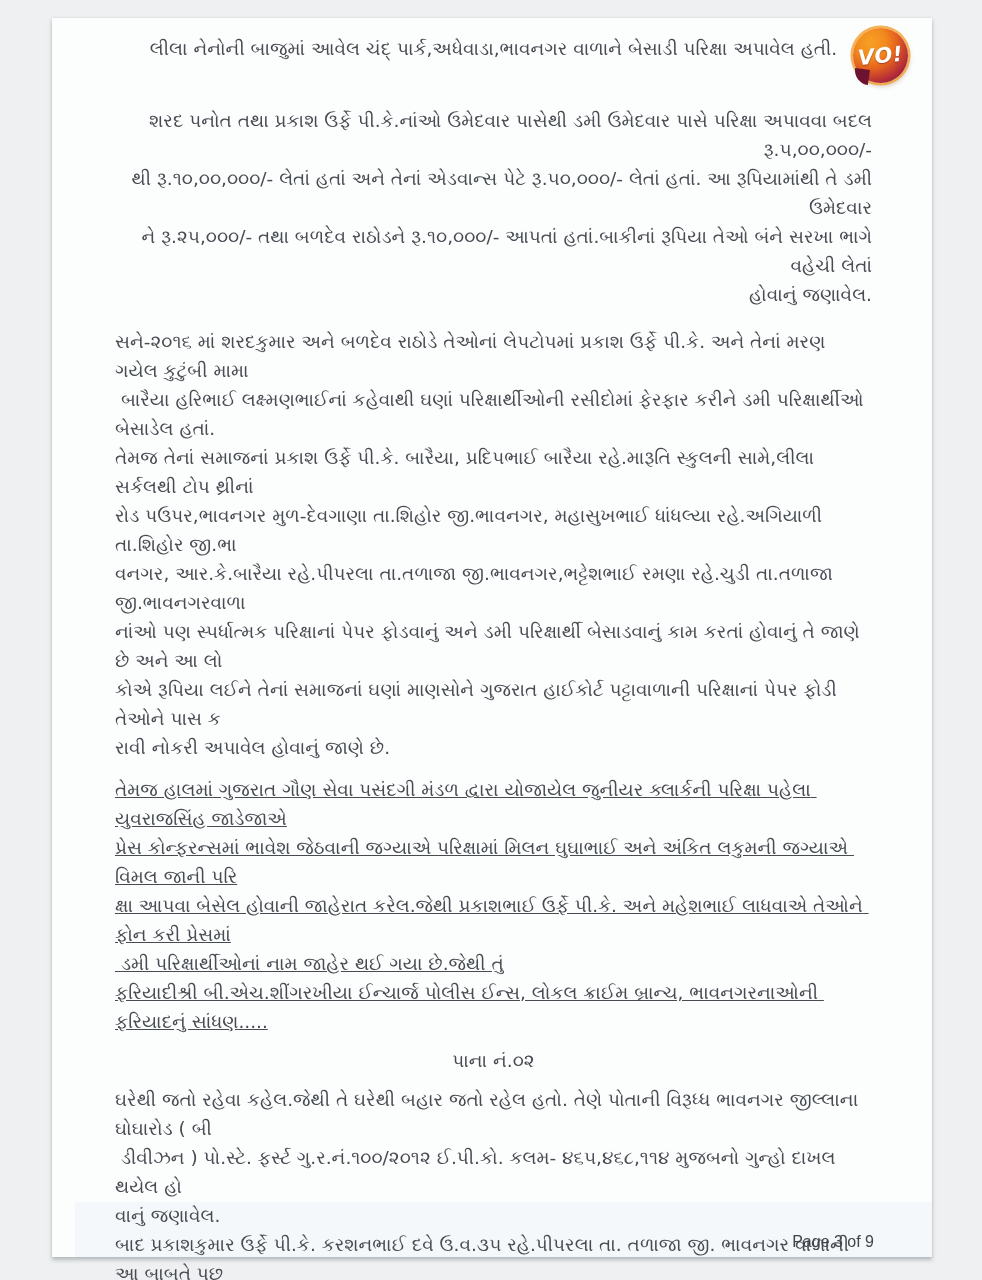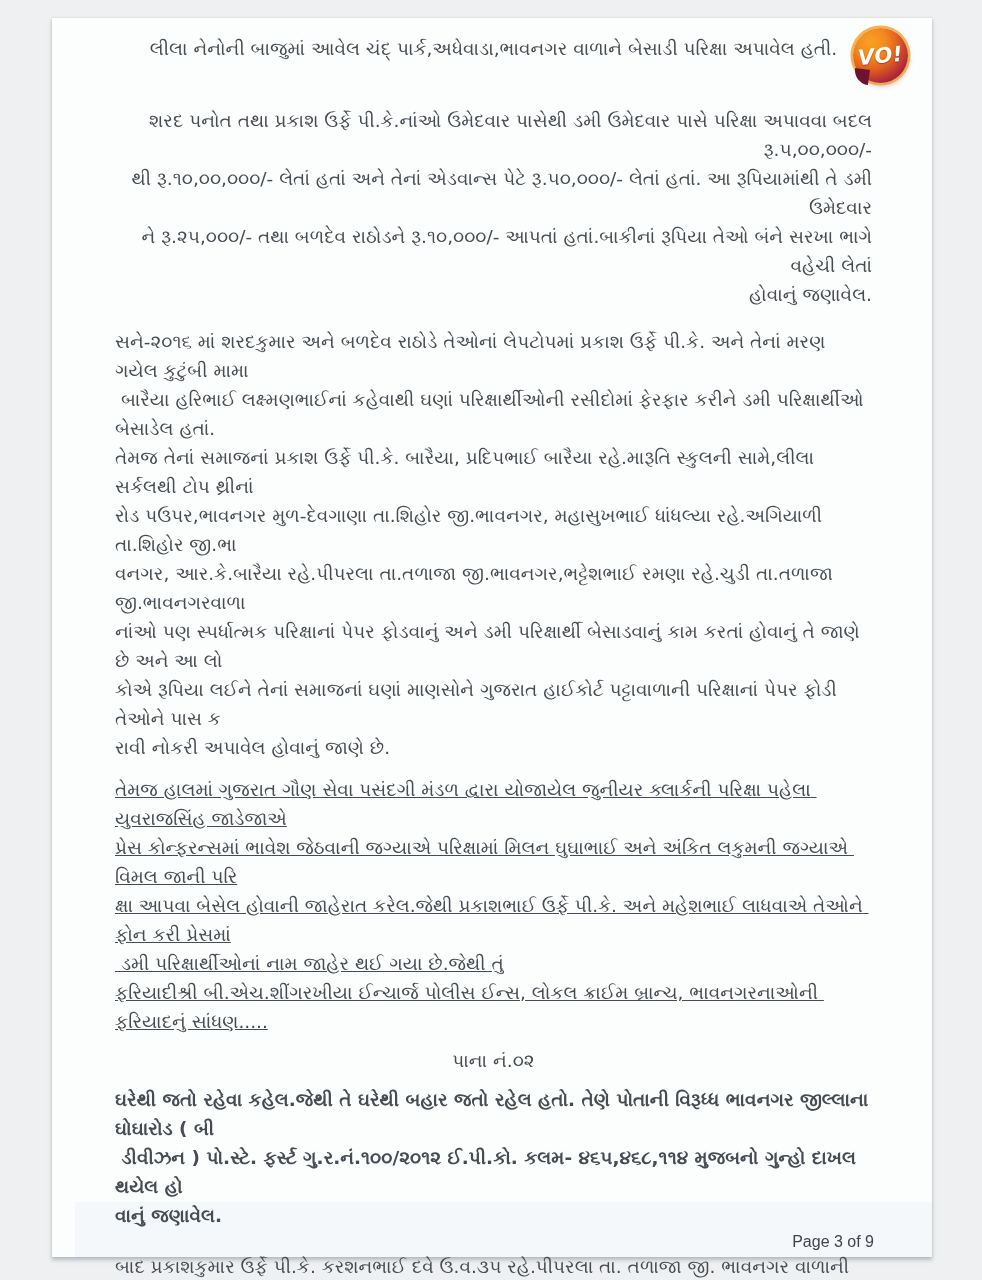--- a/index.html
+++ b/index.html
@@ -26,21 +26,21 @@
     white-space:pre-wrap;
   }
   .para{margin:0;}
   .line{min-height:29px;}
   .center{text-align:center;}
   [data-name="para-1"]{margin-bottom:43px;text-align:center;}
   [data-name="para-2"]{margin-bottom:18px;text-align:right;}
   [data-name="para-3"]{margin-bottom:13px;margin-top:6px;}
   [data-name="para-4"]{margin-bottom:10px;text-decoration:underline;}
   [data-name="page-ref"]{margin-bottom:10px;}
-  [data-name="para-5"]{margin-bottom:22px;font-weight:bold;}
+  [data-name="para-5"]{}
   [data-name="para-6"]{margin-bottom:20px;}
   .footer{
     position:absolute;right:58px;bottom:6px;
     font-family:"Liberation Sans",sans-serif;
     font-size:16px;color:#41454a;
   }
   .logo{
     position:absolute;top:10px;right:24px;width:55px;height:55px;
     border-radius:50%;
     background:radial-gradient(circle at 32% 26%,

